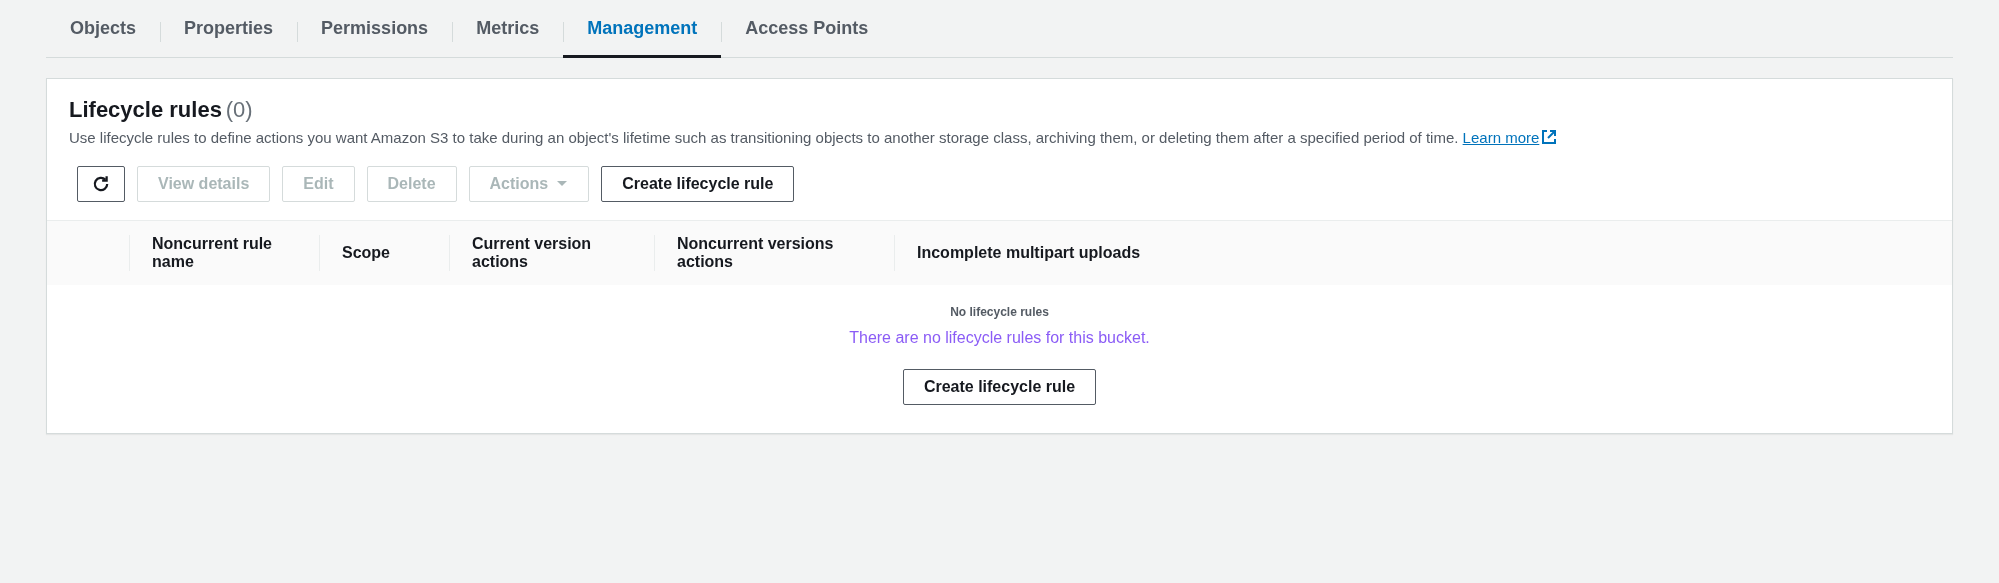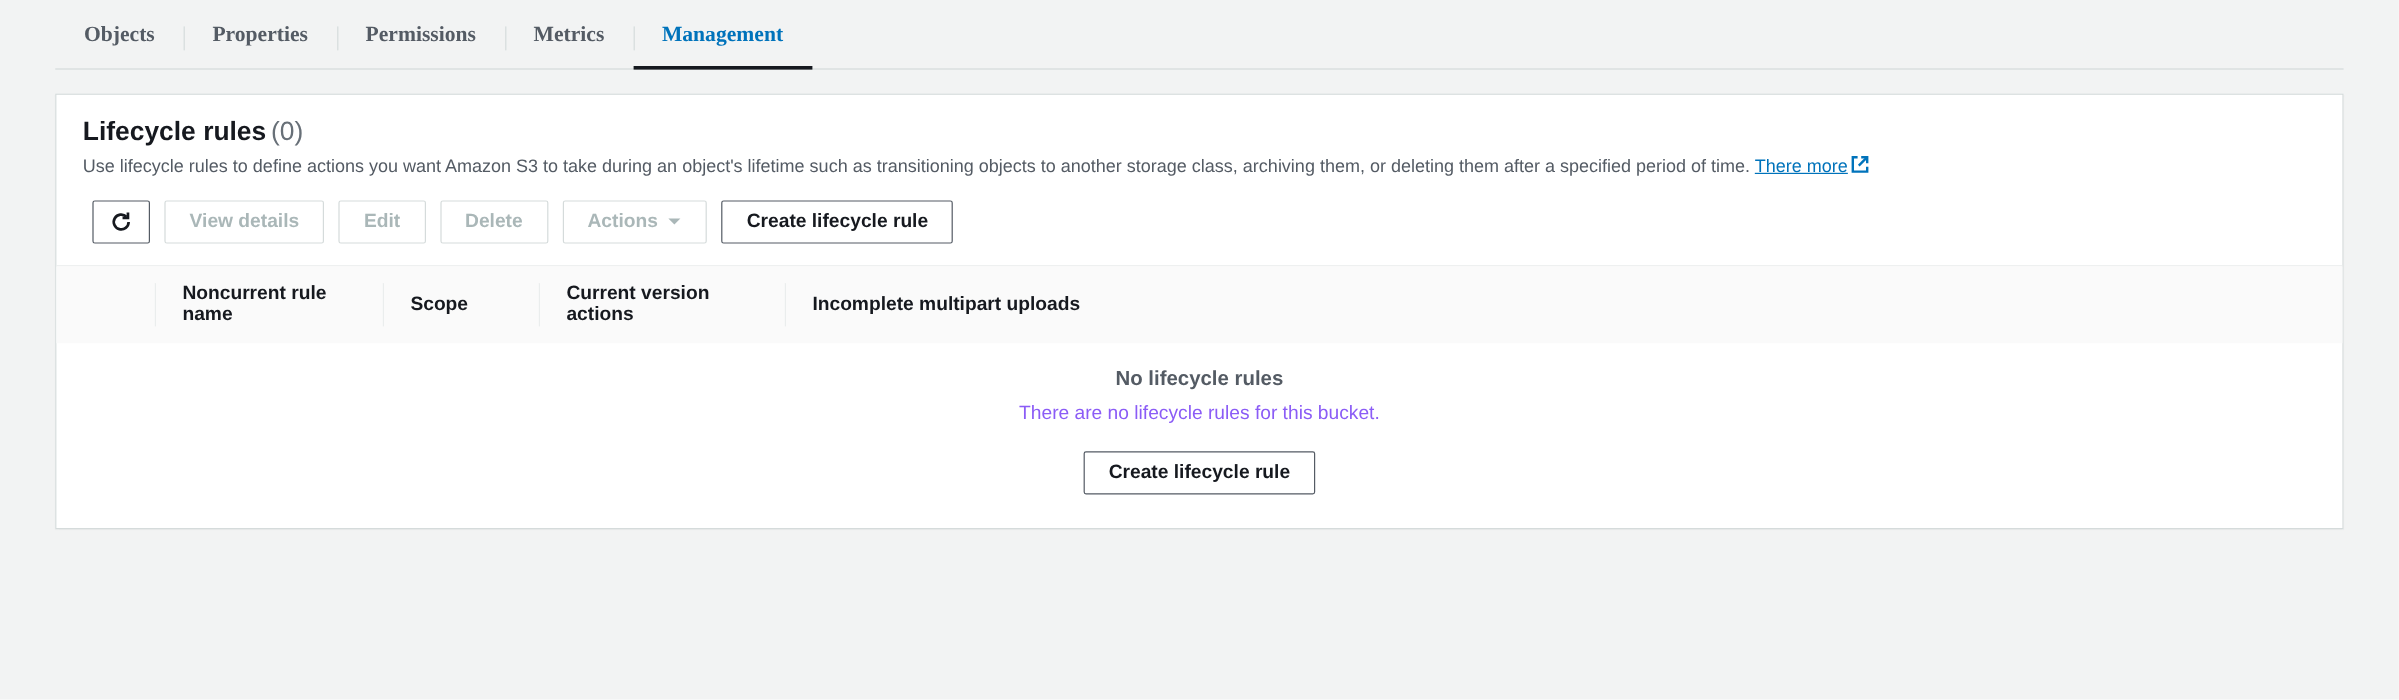--- a/index.html
+++ b/index.html
@@ -18,21 +18,20 @@
     border-bottom: 1px solid #d5dbdb;
     padding-top: 18px;
   }
   .tab {
     padding: 0 24px 18px 24px;
     font-size: 18px;
     font-weight: 700;
     color: #545b64;
     cursor: pointer;
     position: relative;
-    font-family: Liberation Serif, serif;
   }
   .tab.active {
     color: #0073bb;
   }
   .tab.active::after {
     content: "";
     position: absolute;
     left: 0; right: 0; bottom: -1px;
     height: 3px;
     background: #16191f;
@@ -131,21 +130,21 @@
   .th.imu { flex: 1 1 auto; }
   .th + .th {
     border-left: 1px solid #eaeded;
     padding-left: 22px;
   }
   .empty {
     text-align: center;
     padding: 20px 0 28px 0;
   }
   .empty-title {
-    font-size: 17px;
+    font-size: 12px;
     font-weight: 700;
     color: #545b64;
   }
   .empty-sub {
     margin-top: 10px;
     font-size: 16px;
     color: #8b5cf6;
   }
   .empty .btn {
     margin-top: 22px;
@@ -154,29 +153,30 @@
 </head>
 <body>
 
 <div class="page">
   <div class="tabs">
     <div class="tab"><span>Objects</span></div>
     <div class="tab"><span>Properties</span></div>
     <div class="tab"><span>Permissions</span></div>
     <div class="tab"><span>Metrics</span></div>
     <div class="tab active"><span>Management</span></div>
+    <div class="tab"><span>Access Points</span></div>
   </div>
 
   <div class="panel">
     <div class="panel-header">
       <span class="panel-title">Lifecycle rules</span>
       <span class="panel-count">(0)</span>
       <div class="panel-desc">
         <span>Use lifecycle rules to define actions you want Amazon S3 to take during an object's lifetime such as transitioning objects to another storage class, archiving them, or deleting them after a specified period of time.</span>
-        <a href="#"><span>There more</span><span class="ext-icon"><svg width="16" height="16" viewBox="0 0 16 16" fill="none">
+        <a href="#"><span>Learn more</span><span class="ext-icon"><svg width="16" height="16" viewBox="0 0 16 16" fill="none">
                 <path d="M6 2H2v12h12v-4" stroke="#0073bb" stroke-width="2"></path>
                 <path d="M9 2h5v5" stroke="#0073bb" stroke-width="2"></path>
                 <path d="M14 2L7 9" stroke="#0073bb" stroke-width="2"></path>
               </svg></span></a>
       </div>
     </div>
 
     <div class="toolbar">
       <button class="btn icon-only">
         <span>
@@ -199,20 +199,21 @@
       </button>
       <button class="btn">Create lifecycle rule</button>
     </div>
 
     <div class="table-wrap">
       <div class="thead">
         <div class="th sel"></div>
         <div class="th name">Noncurrent rule name</div>
         <div class="th scope">Scope</div>
         <div class="th cva">Current version actions</div>
+        <div class="th ncv">Noncurrent versions actions</div>
         <div class="th imu">Incomplete multipart uploads</div>
       </div>
 
       <div class="empty">
         <div class="empty-title">No lifecycle rules</div>
         <div class="empty-sub">There are no lifecycle rules for this bucket.</div>
         <button class="btn">Create lifecycle rule</button>
       </div>
     </div>
   </div>

